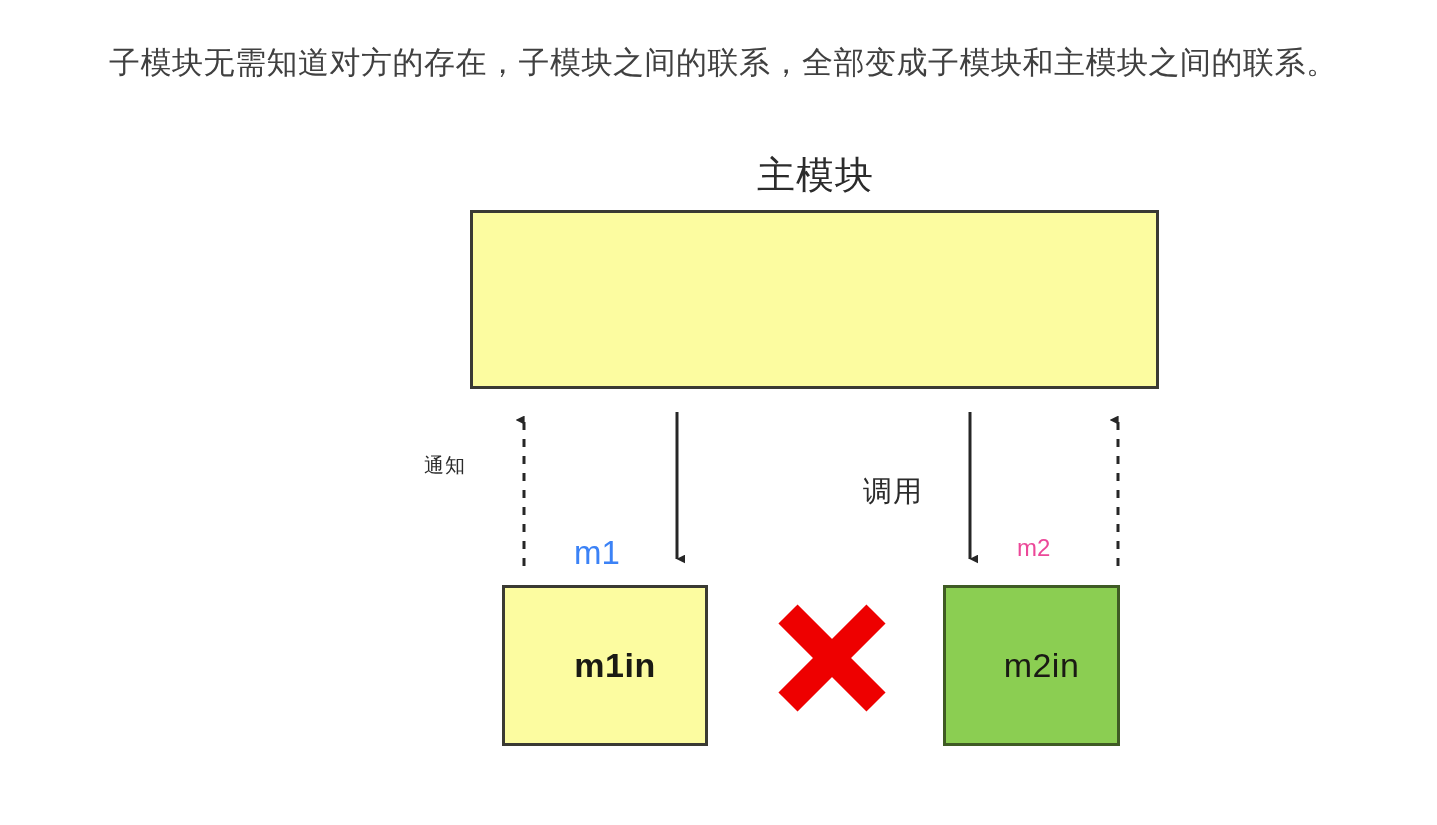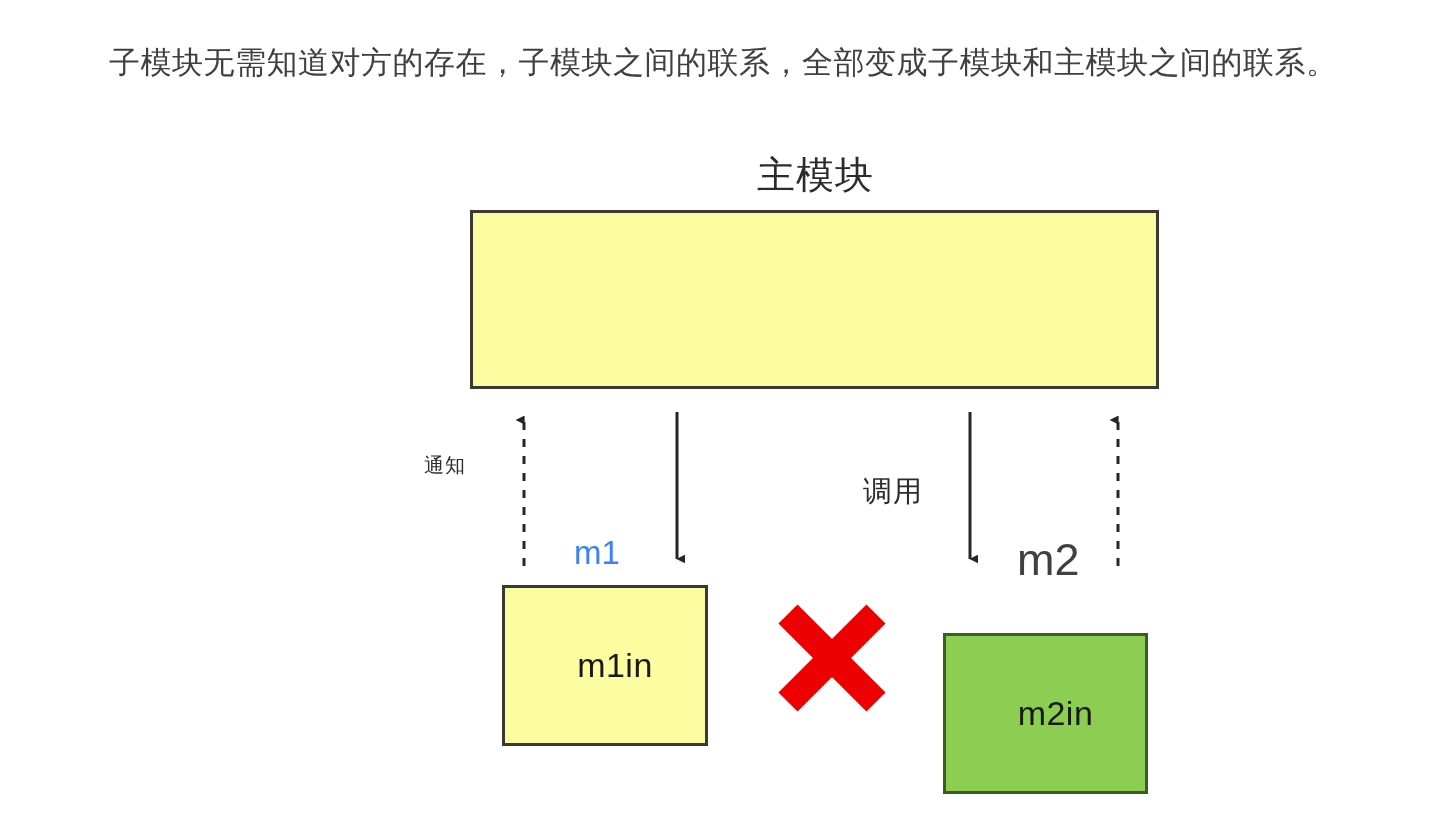--- a/index.html
+++ b/index.html
@@ -60,25 +60,24 @@
   #m1in-box {
     left: 502px;
     top: 585px;
     width: 206px;
     height: 161px;
     background: #fcfca0;
   }
   #m2in-box {
     left: 943px;
     top: 585px;
-    width: 205px;
+    width: 177px;
     height: 161px;
     background: #8bce52;
     border-color: #3f5b24;
-    margin-top: 48px;
   }
   #m1in-box .box-label,
   #m2in-box .box-label {
     transform: translateX(10px);
   }
 
   
   .plain-label {
     position: absolute;
     color: #2b2b2b;
@@ -104,22 +103,22 @@
   }
   #m1-label {
     left: 574px;
     top: 534px;
     font-size: 33px;
     color: #3b82f6;
   }
   #m2-label {
     left: 1017px;
     top: 534px;
-    font-size: 45px;
-    color: #404040;
+    font-size: 24px;
+    color: #ec4899;
   }
 
   
   #connectors {
     position: absolute;
     left: 0;
     top: 0;
     width: 1437px;
     height: 825px;
     pointer-events: none;
@@ -175,21 +174,21 @@
   </svg>
 
   <div class="plain-label" id="notify-label">通知</div>
 
   <div class="plain-label" id="invoke-label">调用</div>
 
   <div class="plain-label" id="m1-label">m1</div>
 
   <div class="plain-label" id="m2-label">m2</div>
 
-  <div class="box" id="m1in-box" style="background: rgb(252, 252, 160);">
+  <div class="box" id="m1in-box" style="background: rgb(252, 252, 160); font-weight: bold;">
     <span class="box-label">m1in</span>
   </div>
 
   <div class="box" id="m2in-box" style="background: rgb(139, 206, 82);">
     <span class="box-label">m2in</span>
   </div>
 
   <svg id="forbidden-cross" viewBox="0 0 108 108">
     <g stroke="#ee0000" stroke-width="27" stroke-linecap="butt">
       <line x1="10" y1="10" x2="98" y2="98" stroke="#ee0000"></line>

